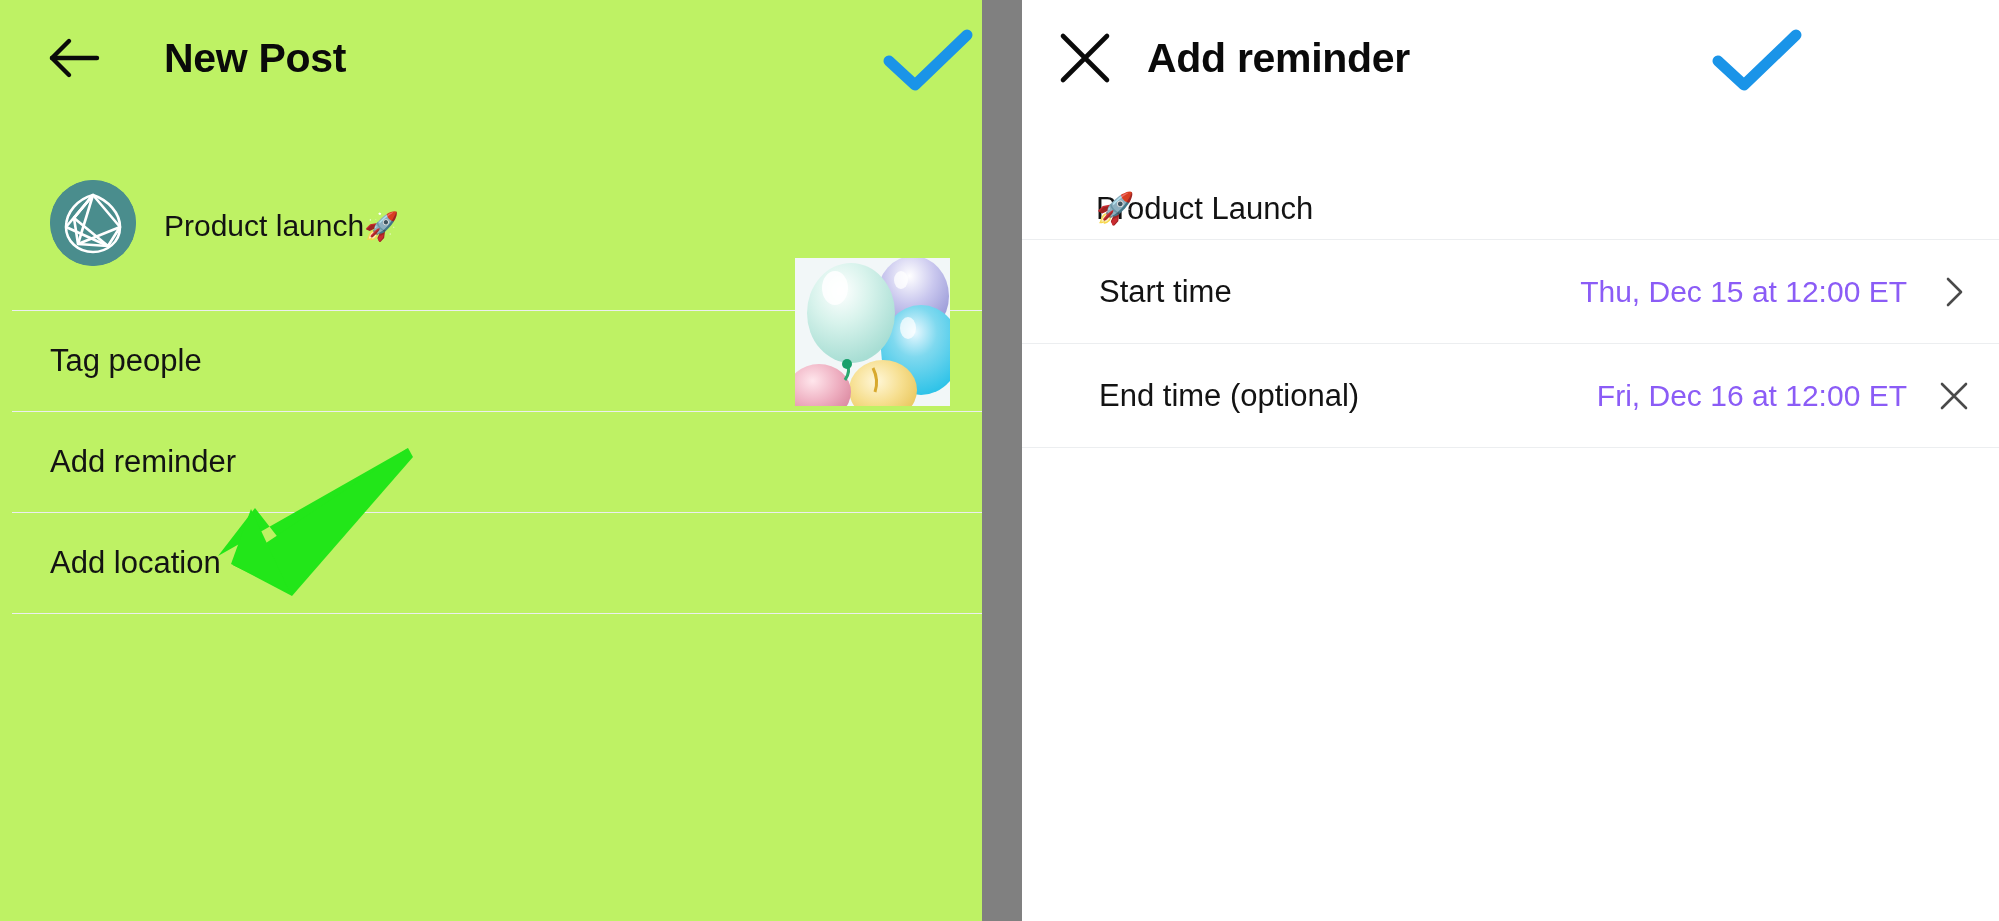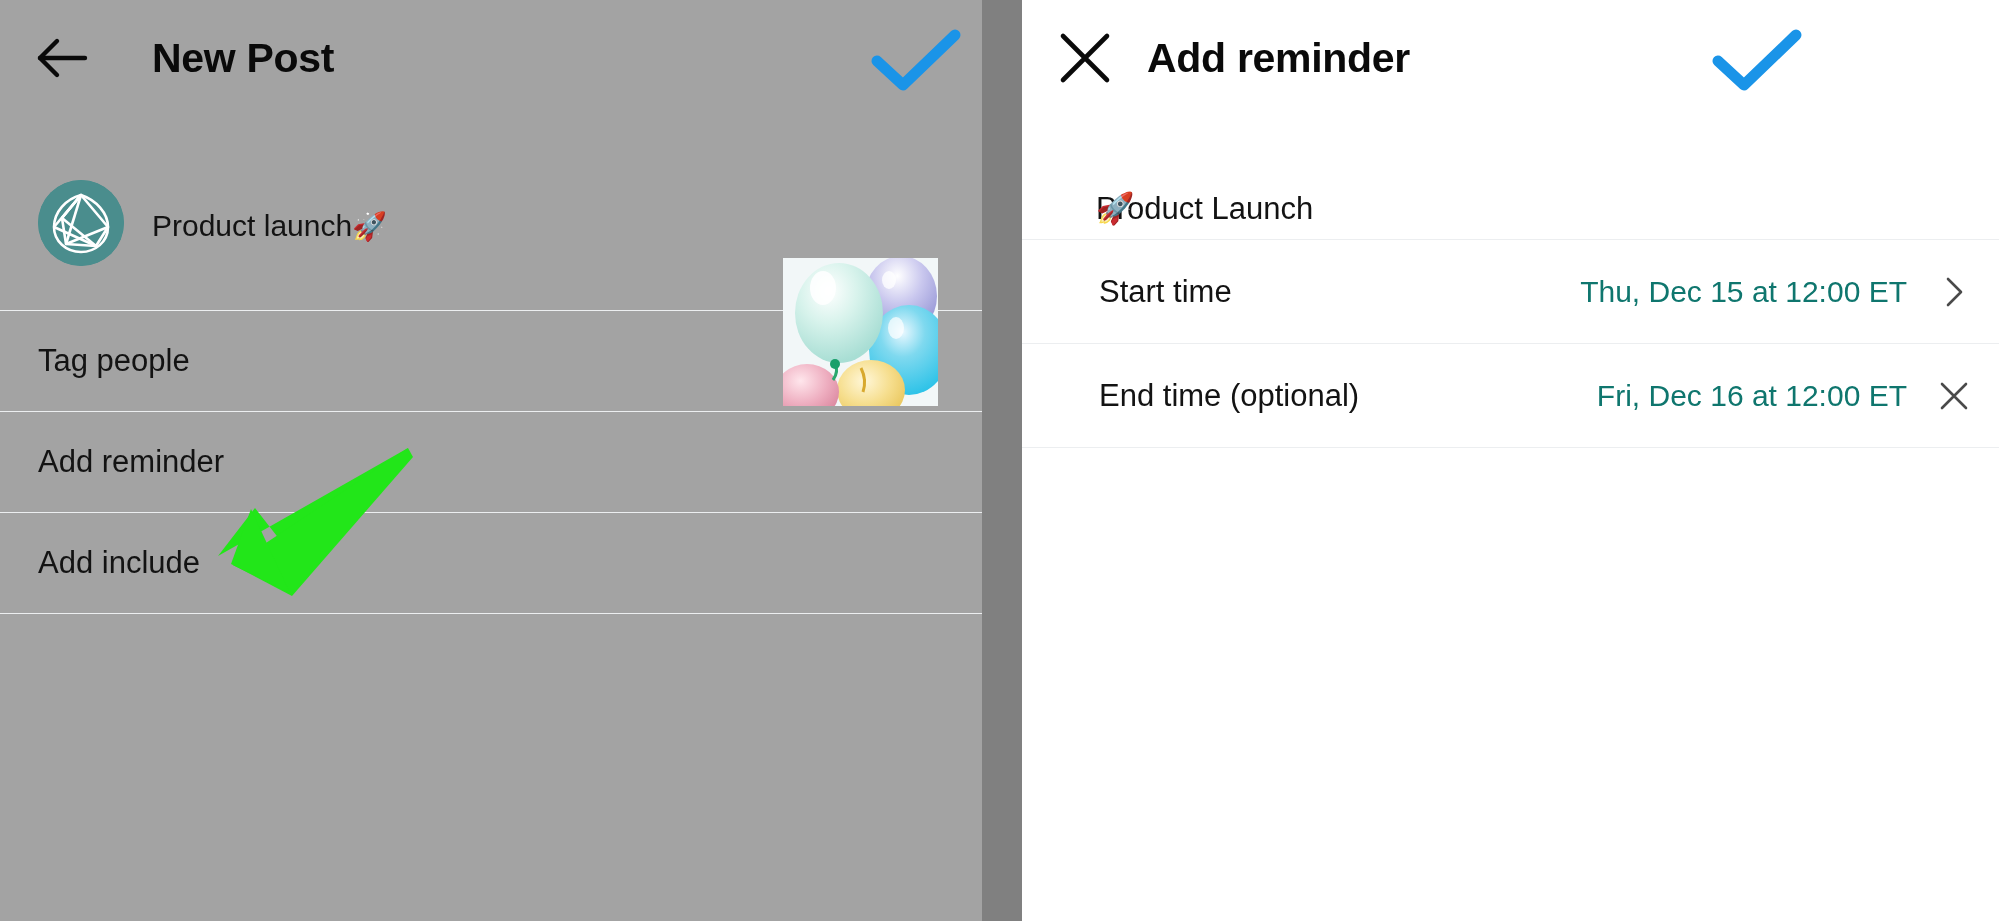--- a/index.html
+++ b/index.html
@@ -17,22 +17,23 @@
     height: 921px;
     display: flex;
     background: #ffffff;
   }
 
   
   .panel-left {
     position: relative;
     width: 982px;
     height: 921px;
-    background: #a3a3a3;
-    overflow: hidden;
+    background: #bef264;
+    overflow: hidden;
+    padding-left: 12px;
   }
   .lp-header {
     position: relative;
     height: 118px;
     display: flex;
     align-items: center;
   }
   .back-arrow {
     position: absolute;
     left: 36px;
@@ -200,21 +201,21 @@
     font-size: 31px;
     color: #131313;
     line-height: 40px;
     white-space: nowrap;
     margin-left: 40px;
   }
   .rp-row-value {
     position: absolute;
     right: 92px;
     font-size: 30px;
-    color: #0f766e;
+    color: #8b5cf6;
     line-height: 40px;
     white-space: nowrap;
   }
   .rp-row-affordance {
     position: absolute;
     right: 27px;
     width: 36px;
     height: 36px;
     display: flex;
     align-items: center;
@@ -320,21 +321,21 @@
 
     <div class="lp-divider"></div>
 
     <div class="lp-row">
       <span class="lp-row-label">Tag people</span>
     </div>
     <div class="lp-row">
       <span class="lp-row-label">Add reminder</span>
     </div>
     <div class="lp-row">
-      <span class="lp-row-label">Add include</span>
+      <span class="lp-row-label">Add location</span>
     </div>
 
     <svg class="green-arrow" viewBox="0 0 982 921" aria-hidden="true">
       <polygon points="408,448 377,496 290,592 233,565 287,549 255,508 218,556" fill="#22e619"></polygon>
       <polygon points="408,448 413,457 292,596 233,565" fill="#22e619"></polygon>
       <polygon points="231,564 290,593 251,509" fill="#22e619"></polygon>
     </svg>
   </div>
 
   <div class="gutter"></div>

